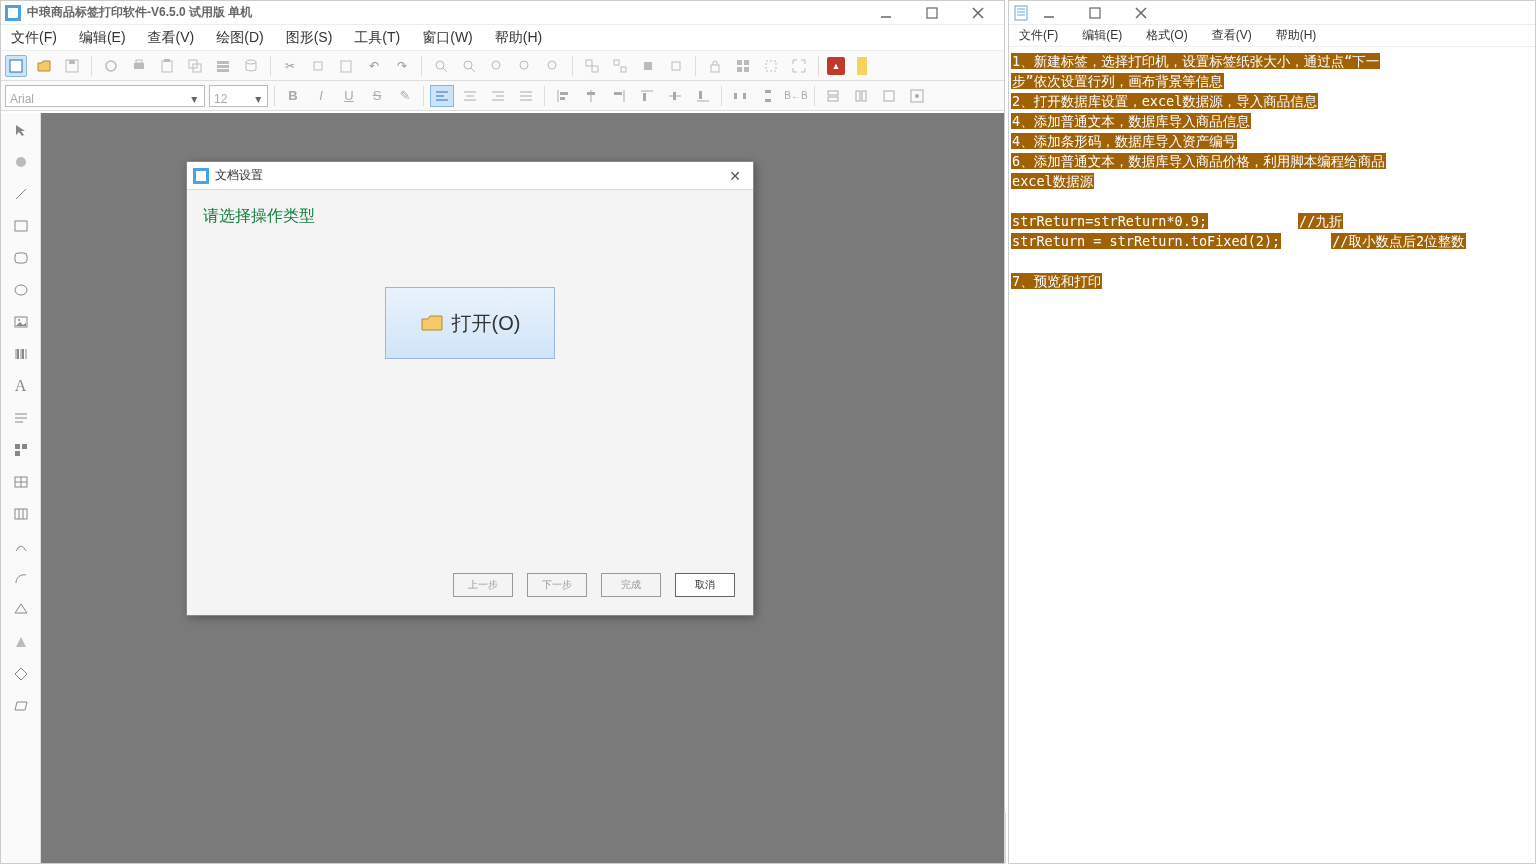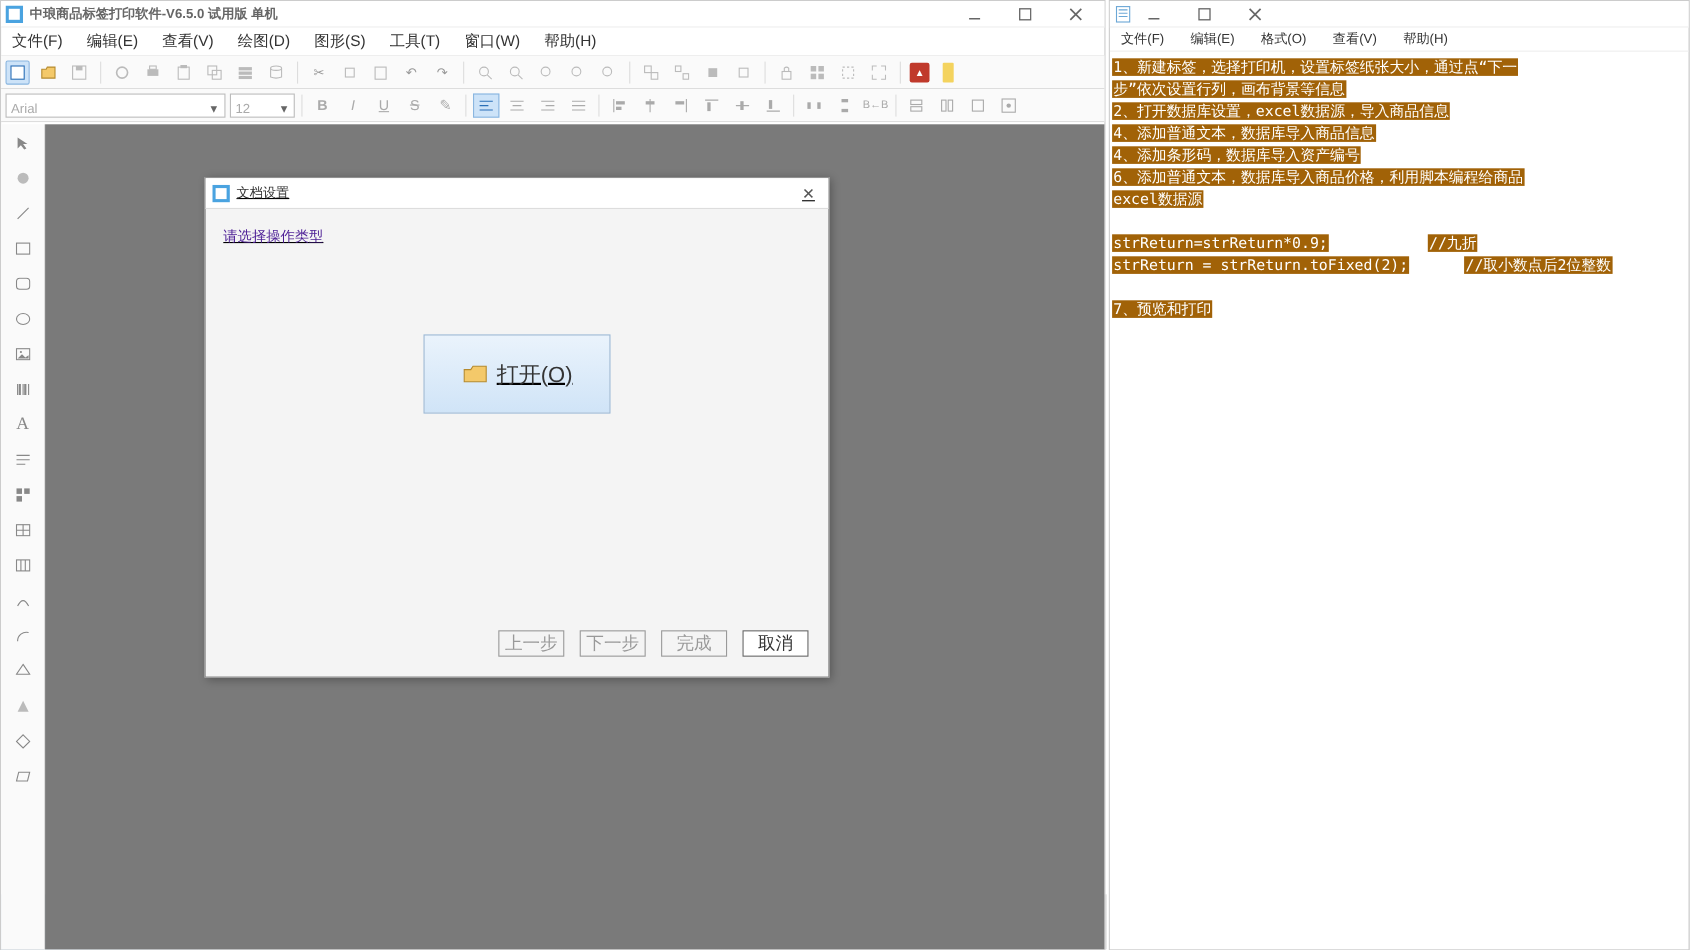--- a/index.html
+++ b/index.html
@@ -23,31 +23,31 @@
 .combo { height: 22px; border: 1px solid #bbb; background: #fff; display: flex; align-items: flex-end; padding: 0 4px; font-size: 12px; color: #aaa; }
 .combo input { border: none; outline: none; width: 100%; font-size: 12px; color: #aaa; background: transparent; }
 .combo .dd { width: 12px; text-align: center; color: #666; }
 .font-combo { width: 200px; }
 .size-combo { width: 59px; }
 .ftbtn { width: 24px; height: 22px; display: flex; align-items: center; justify-content: center; color: #aaa; font-size: 13px; }
 .ftbtn.align-active { background: #cde3f8; border: 1px solid #8ab6e0; color: #2a6fb7; }
 .canvas-area { position: absolute; left: 40px; right: 0; top: 112px; bottom: 0; background: #7a7a7a; }
 .left-tools { position: absolute; left: 0; top: 112px; width: 40px; bottom: 0; background: #fafafa; border-right: 1px solid #ddd; display: flex; flex-direction: column; align-items: center; padding-top: 6px; gap: 10px; }
 .ltool { width: 22px; height: 22px; display: flex; align-items: center; justify-content: center; color: #999; }
-.dialog { position: absolute; left: 185px; top: 160px; width: 568px; height: 455px; background: #f4f4f4; border: 1px solid #888; box-shadow: 2px 2px 8px rgba(0,0,0,0.3); text-decoration: underline; }
+.dialog { position: absolute; left: 185px; top: 160px; width: 568px; height: 455px; background: #f4f4f4; border: 1px solid #888; box-shadow: 2px 2px 8px rgba(0,0,0,0.3); }
 .dlg-title { height: 28px; background: #fff; display: flex; align-items: center; padding: 0 6px; border-bottom: 1px solid #ddd; }
 .dlg-title .icon { width: 16px; height: 16px; margin-right: 6px; }
 .dlg-title .txt { flex: 1; font-size: 12px; color: #333; }
 .dlg-close { width: 24px; height: 20px; display: flex; align-items: center; justify-content: center; color: #555; font-size: 14px; }
 .dlg-body { padding: 16px; }
-.dlg-prompt { font-size: 13px; color: #4c1d95; margin-bottom: 80px; }
+.dlg-prompt { font-size: 16px; color: #15803d; margin-bottom: 60px; }
 .big-btn { width: 170px; height: 72px; margin: 0 auto 20px; background: linear-gradient(#eaf3fc, #d0e4f7); border: 1px solid #9ab8d6; display: flex; align-items: center; justify-content: center; gap: 8px; font-size: 20px; color: #333; cursor: pointer; }
 .big-btn .icon { width: 24px; height: 20px; display: inline-flex; align-items: center; justify-content: center; }
 .dlg-footer { position: absolute; bottom: 18px; right: 18px; display: flex; gap: 14px; }
-.dlg-fbtn { width: 60px; height: 24px; border: 1px solid #999; background: #f4f4f4; display: flex; align-items: center; justify-content: center; font-size: 16px; color: #999; }
+.dlg-fbtn { width: 60px; height: 24px; border: 1px solid #999; background: #f4f4f4; display: flex; align-items: center; justify-content: center; font-size: 10px; color: #999; }
 .dlg-fbtn.enabled { color: #333; background: #fff; border: 1px solid #666; }
 
 .np-menu { height: 22px; display: flex; align-items: center; padding: 0 6px; gap: 16px; font-size: 12px; color: #333; border-bottom: 1px solid #eee; }
 .np-body { padding: 4px 2px; font-size: 13.5px; line-height: 20px; font-family: SimSun, "Microsoft YaHei", monospace; }
 .np-line { display: inline; }
 .hl { background: #a16207; color: #fff; padding: 0 1px; }
 .bottom-strip { position: absolute; left: 0; bottom: 0; width: 1005px; height: 50px; background: linear-gradient(90deg, #bcd4e6 0%, #e8e8e8 30%, #d8d8d8 100%); z-index: 0; }
 svg { display: block; }
 </style>
 </head>

